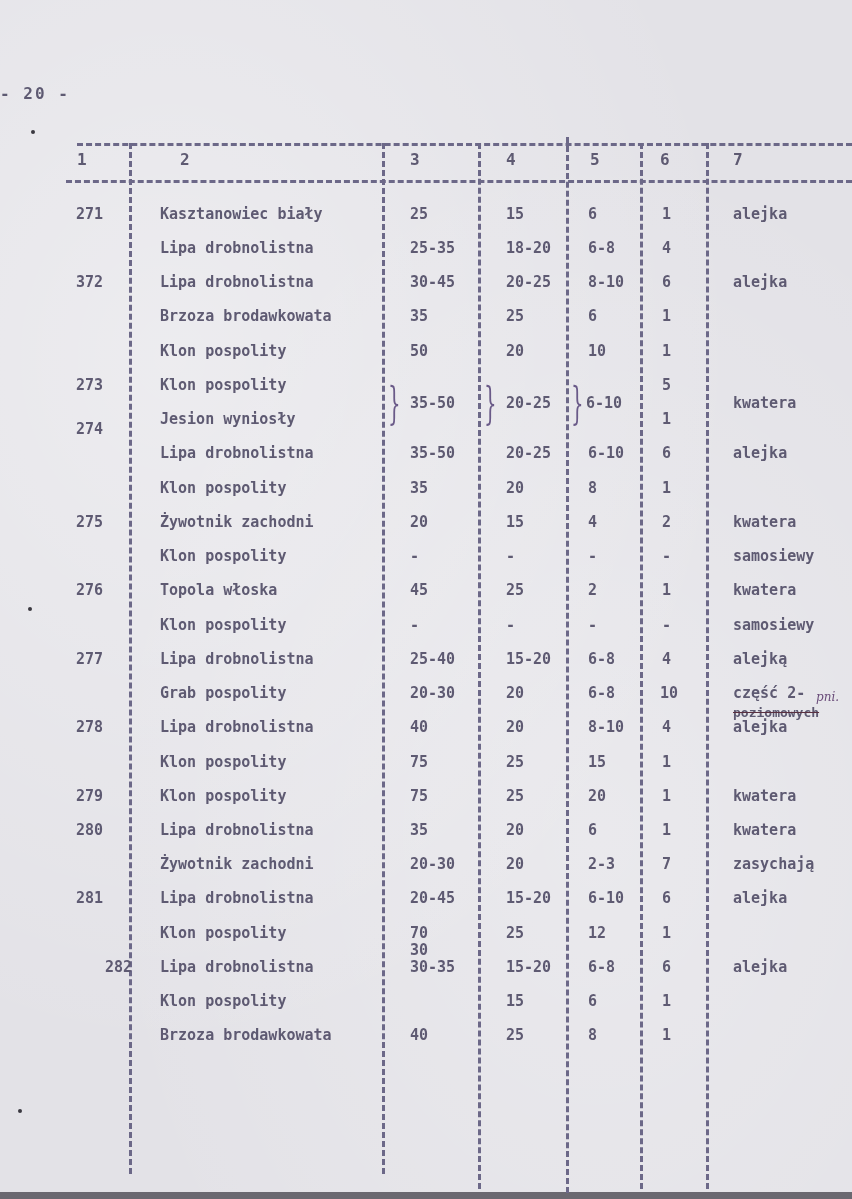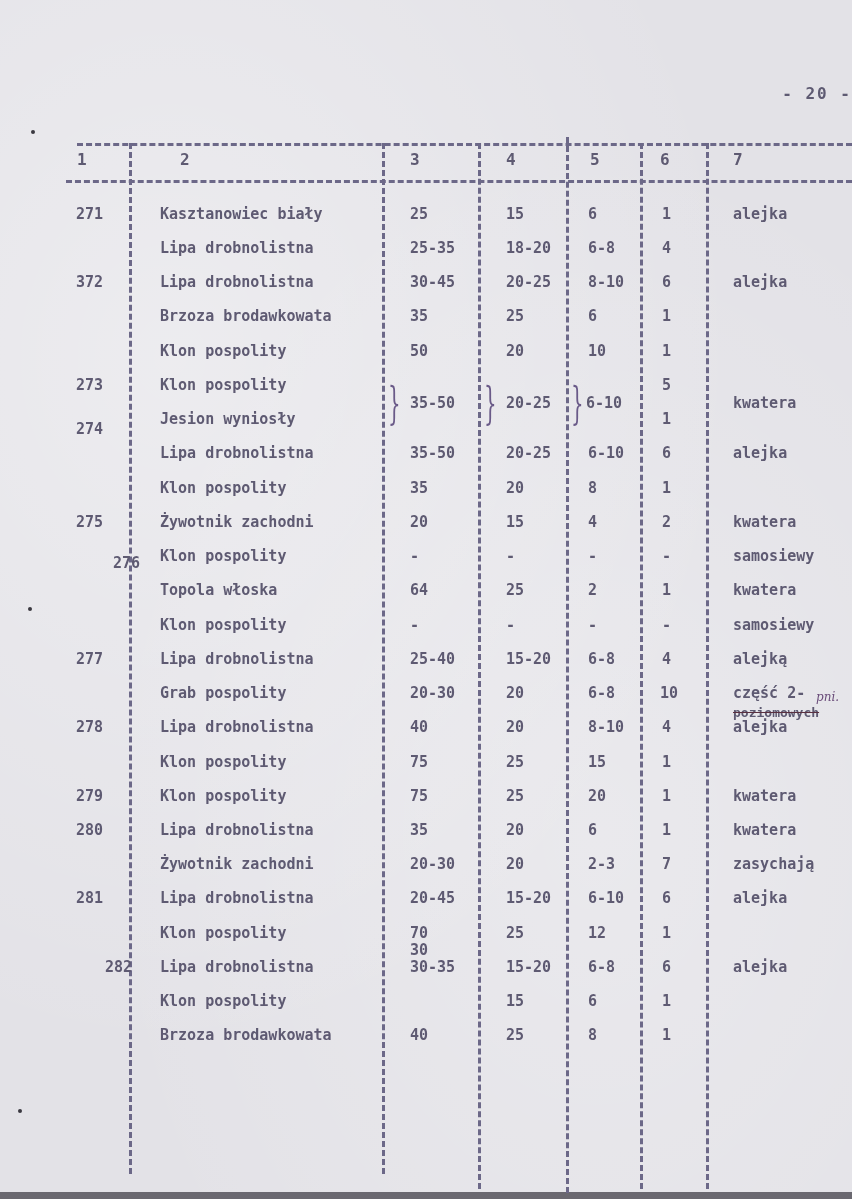--- a/index.html
+++ b/index.html
@@ -11,21 +11,21 @@
   }
   .paper {
     position: absolute; left: 0; top: 0; width: 852px; height: 1192px;
     background:
       radial-gradient(ellipse at 20% 30%, rgba(255,255,255,0.35), rgba(255,255,255,0) 60%),
       radial-gradient(ellipse at 70% 70%, rgba(255,255,255,0.25), rgba(255,255,255,0) 60%),
       #e3e2e7;
   }
   .bottom-edge { position: absolute; left: 0; top: 1192px; width: 852px; height: 7px; background: #6a6870; }
   .page-number {
-    position: absolute; top: 84px; left: 0; width: 852px; text-align: right;
+    position: absolute; top: 84px; left: 0; width: 852px; text-align: left;
     font-size: 16px; letter-spacing: 2px; font-weight: bold;
   }
   .dot { position: absolute; width: 4px; height: 4px; border-radius: 50%; background: #3a3840; }
   .hline {
     position: absolute; height: 0; border-top: 3px dashed #6c6888;
   }
   .vline {
     position: absolute; width: 0; border-left: 3px dashed #6c6888;
   }
   .hdr {
@@ -167,23 +167,23 @@
     <div>
       <div class="cell" style="left: 76px; top: 547px;"></div>
       <div class="cell" style="left: 160px; top: 547px;">Klon pospolity</div>
       <div class="cell" style="left: 410px; top: 547px;">-</div>
       <div class="cell" style="left: 506px; top: 547px;">-</div>
       <div class="cell" style="left: 588px; top: 547px;">-</div>
       <div class="cell" style="left: 662px; top: 547px;">-</div>
       <div class="cell" style="left: 733px; top: 547px;">samosiewy</div>
     </div>
     <div>
-      <div class="cell" style="left: 76px; top: 554px; margin-left: 37px;">276</div>
+      <div class="cell" style="left: 76px; top: 581px;">276</div>
       <div class="cell" style="left: 160px; top: 581px;">Topola włoska</div>
-      <div class="cell" style="left: 410px; top: 581px;">64</div>
+      <div class="cell" style="left: 410px; top: 581px;">45</div>
       <div class="cell" style="left: 506px; top: 581px;">25</div>
       <div class="cell" style="left: 588px; top: 581px;">2</div>
       <div class="cell" style="left: 662px; top: 581px;">1</div>
       <div class="cell" style="left: 733px; top: 581px;">kwatera</div>
     </div>
     <div>
       <div class="cell" style="left: 76px; top: 616px;"></div>
       <div class="cell" style="left: 160px; top: 616px;">Klon pospolity</div>
       <div class="cell" style="left: 410px; top: 616px;">-</div>
       <div class="cell" style="left: 506px; top: 616px;">-</div>

